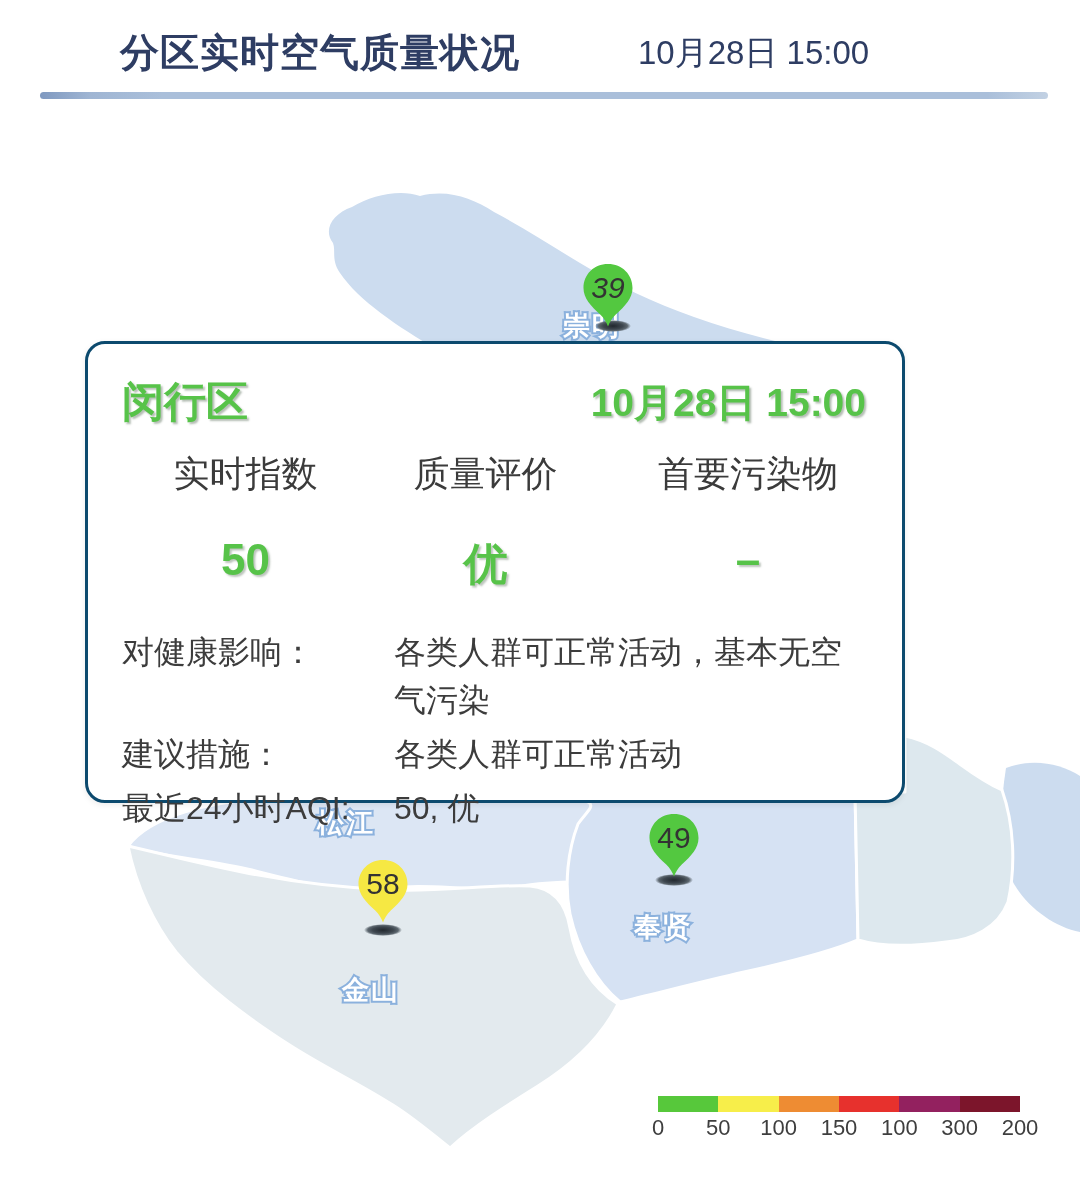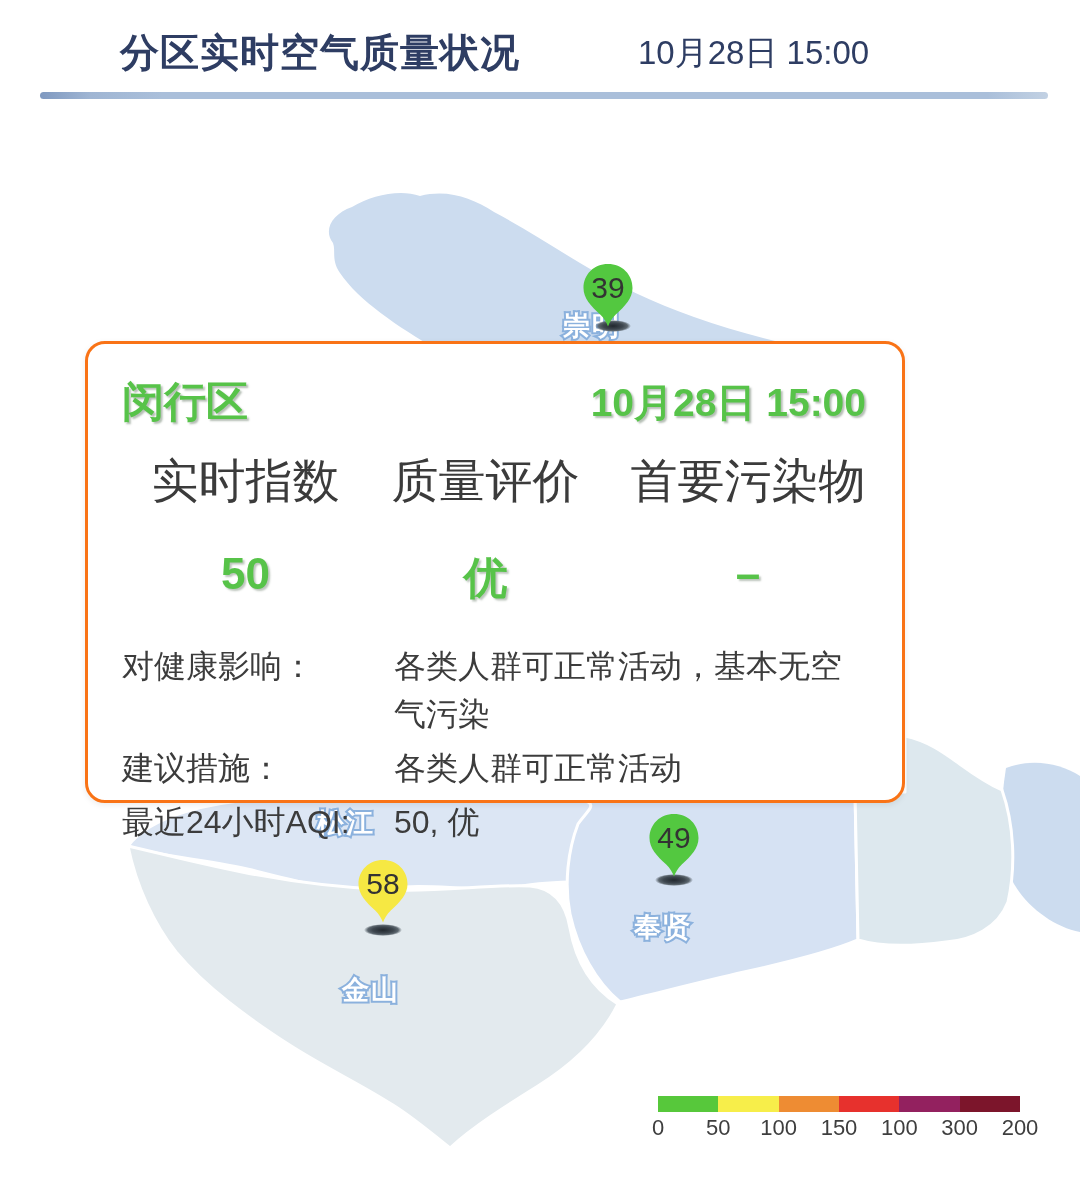--- a/index.html
+++ b/index.html
@@ -19,29 +19,29 @@
     fill:#ffffff;stroke:#8bb1dd;stroke-width:4px;paint-order:stroke;letter-spacing:2px;}
   
   .marker{position:absolute;width:56px;height:66px;z-index:3;}
   .marker svg{position:absolute;left:0;top:0;width:56px;height:66px;}
   .marker-value{position:absolute;left:0;top:9px;width:56px;text-align:center;
     font-size:30px;font-weight:500;color:#333;line-height:34px;}
   .marker-shadow{position:absolute;z-index:2;border-radius:50%;
     background:radial-gradient(closest-side,#22282e 0%,#3e474f 55%,#5d676f 80%,rgba(110,120,130,0) 100%);}
   
   .popup{position:absolute;left:85px;top:341px;width:820px;height:462px;z-index:10;
-    background:#fff;border:3px solid #f97316;border-radius:20px;box-sizing:border-box;
+    background:#fff;border:3px solid #0c4a6e;border-radius:20px;box-sizing:border-box;
     box-shadow:0 2px 6px rgba(0,0,0,0.08);}
   .popup-head{position:relative;margin:30px 34px 0 34px;height:48px;}
   .popup-district{position:absolute;left:0;top:0;font-size:42px;font-weight:700;color:#57c349;
     text-shadow:2px 2px 2px rgba(90,110,90,0.45);}
   .popup-date{position:absolute;right:2px;top:2px;font-size:39px;font-weight:700;color:#57c349;
     text-shadow:2px 2px 2px rgba(90,110,90,0.45);}
   .popup-cols{display:grid;grid-template-columns:255px 225px 300px;justify-items:center;
-    margin:28px 20px 0 30px;font-size:47px;font-weight:500;color:#3b3b3b;}
+    margin:28px 20px 0 30px;font-size:36px;font-weight:500;color:#3b3b3b;}
   .popup-vals{display:grid;grid-template-columns:255px 225px 300px;justify-items:center;
     margin:36px 20px 0 30px;font-size:44px;font-weight:700;color:#57c349;
     text-shadow:2px 2px 2px rgba(90,110,90,0.4);}
   .popup-details{margin:34px 34px 0 34px;font-size:32px;color:#3c3c3c;}
   .detail-row{display:grid;grid-template-columns:272px 1fr;line-height:48px;margin-bottom:6px;}
   .detail-value{max-width:472px;}
   
   .legend{position:absolute;left:658px;top:1096px;width:362px;z-index:5;}
   .legend-bar{display:flex;width:362px;height:16px;}
   .legend-bar .seg{width:60.33px;height:16px;}
@@ -87,21 +87,21 @@
     <text class="district-label" x="592" y="335" text-anchor="middle">崇明</text>
     <text class="district-label" x="346" y="832" text-anchor="middle">松江</text>
     <text class="district-label" x="371" y="999" text-anchor="middle">金山</text>
     <text class="district-label" x="663" y="936" text-anchor="middle">奉贤</text>
   </svg>
 
   <div class="marker-shadow" style="left:595px;top:320px;width:36px;height:12px;"></div>
   <div class="marker-shadow" style="left:655px;top:874px;width:38px;height:12px;"></div>
   <div class="marker-shadow" style="left:364px;top:924px;width:38px;height:12px;"></div>
 
-  <div class="marker" style="left:580px;top:262px;">
+  <div class="marker" style="left:580px;top:262px;font-style:italic;">
     <svg viewBox="0 0 56 70">
       <path d="M28,2 C42.9,2 54,13 54,27.5 C54,38.5 46,46.5 36.5,55.5 C32,60 29.5,64 28,68.5
            C26.5,64 24,60 19.5,55.5 C10,46.5 2,38.5 2,27.5 C2,13 13.1,2 28,2 Z" style="fill: rgb(83, 200, 64);"></path>
     </svg>
     <span class="marker-value">39</span>
   </div>
   <div class="marker" style="left:646px;top:812px;">
     <svg viewBox="0 0 56 70">
       <path d="M28,2 C42.9,2 54,13 54,27.5 C54,38.5 46,46.5 36.5,55.5 C32,60 29.5,64 28,68.5
            C26.5,64 24,60 19.5,55.5 C10,46.5 2,38.5 2,27.5 C2,13 13.1,2 28,2 Z" style="fill: rgb(83, 200, 64);"></path>

